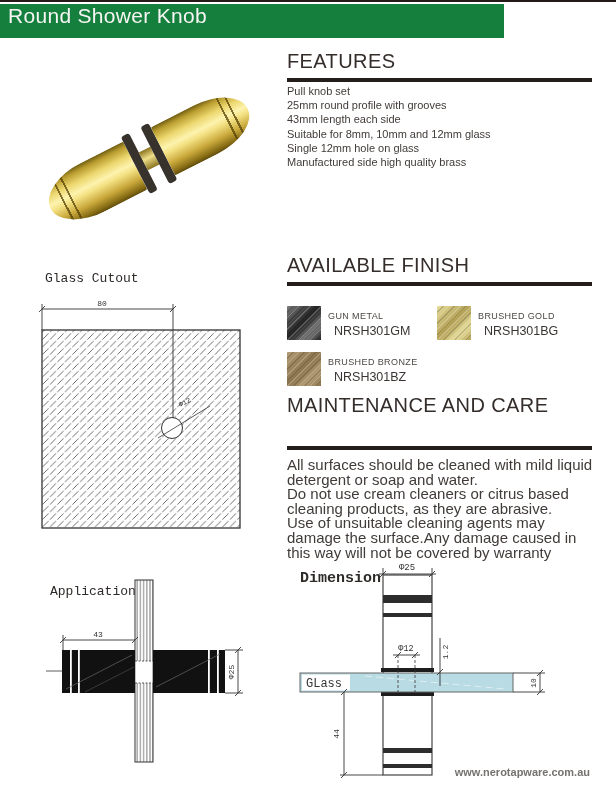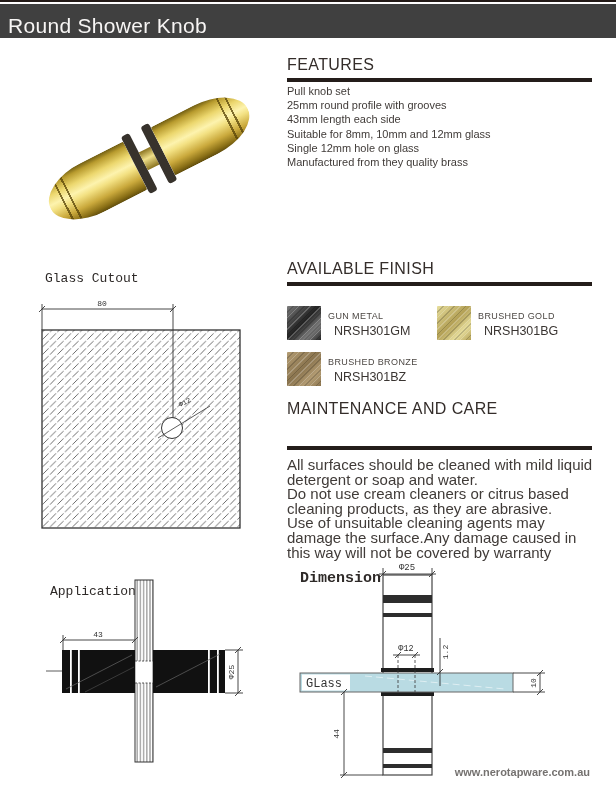--- a/index.html
+++ b/index.html
@@ -1,25 +1,25 @@
 <!DOCTYPE html>
 <html><head>
 <meta charset="utf-8">
 <style>
   html,body{margin:0;padding:0;background:#fff;}
   #page{position:relative;width:616px;height:788px;background:#fff;overflow:hidden;
         font-family:"Liberation Sans",sans-serif;color:#3c3633;}
   
   .topline{position:absolute;left:0;top:0;width:616px;height:2px;background:#241b18;}
-  .header{position:absolute;left:0;top:4px;width:616px;height:34px;background:#404040;
-          display:flex;align-items:flex-end;}
+  .header{position:absolute;left:0;top:4px;width:504px;height:34px;background:#15803d;
+          display:flex;align-items:flex-start;}
   .header .title{color:#f7f5f4;font-size:21px;padding-left:8px;letter-spacing:.3px;}
   
-  .section-heading{position:absolute;left:287px;width:306px;font-size:16px;color:#342d2a;
-                   letter-spacing:.4px;white-space:nowrap;margin-top:6px;}
+  .section-heading{position:absolute;left:287px;width:306px;font-size:20px;color:#342d2a;
+                   letter-spacing:.4px;white-space:nowrap;}
   .section-rule{position:absolute;left:287px;width:305px;height:4px;background:#241d1a;}
   .feature-lines{position:absolute;left:287px;top:84px;width:312px;font-size:11px;
                  line-height:14.2px;color:#403b38;}
   .maintenance-text{position:absolute;left:287px;top:458px;width:308px;font-size:15px;
                     line-height:14.6px;color:#403b38;}
   .maintenance-text p{margin:0;}
   
   .finish-item{position:absolute;width:150px;height:40px;}
   .swatch{position:absolute;left:0;top:0;width:34px;height:34px;overflow:hidden;}
   .swatch::after{content:"";position:absolute;inset:0;
@@ -73,21 +73,21 @@
   </div>
 
   <div class="section-heading" style="top:50px">FEATURES</div>
   <div class="section-rule" style="top:78px"></div>
   <div class="feature-lines">
     <div>Pull knob set</div>
     <div>25mm round profile with grooves</div>
     <div>43mm length each side</div>
     <div>Suitable for 8mm, 10mm and 12mm glass</div>
     <div>Single 12mm hole on glass</div>
-    <div>Manufactured from they quality brass</div>
+    <div>Manufactured side high quality brass</div>
   </div>
 
   <div class="section-heading" style="top:254px">AVAILABLE FINISH</div>
   <div class="section-rule" style="top:282px"></div>
 
   <div class="finish-item" style="left:287px;top:306px">
     <div class="swatch" style="background: linear-gradient(135deg, rgb(125, 125, 125) 0%, rgb(34, 34, 34) 48%, rgb(125, 125, 125) 75%, rgb(34, 34, 34) 100%);"></div>
     <div class="finish-name">GUN METAL</div>
     <div class="finish-code">NRSH301GM</div>
   </div>

